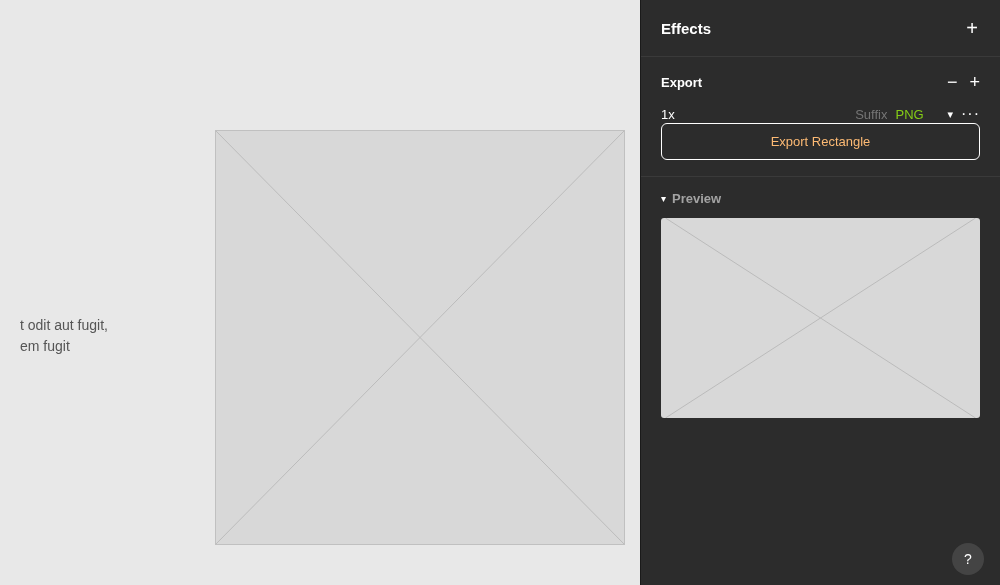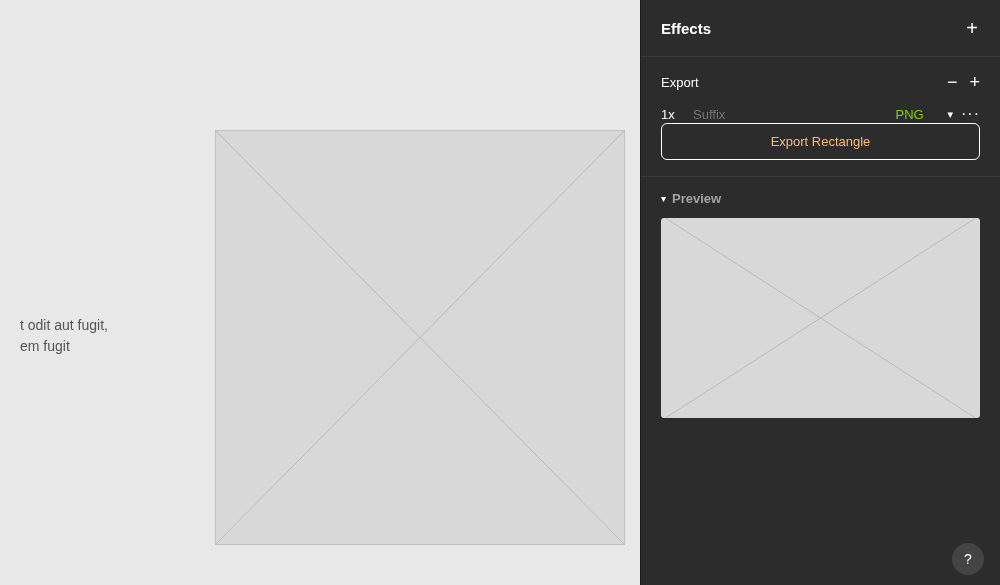--- a/index.html
+++ b/index.html
@@ -86,21 +86,21 @@
 
     .export-header {
       display: flex;
       align-items: center;
       justify-content: space-between;
       margin-bottom: 14px;
     }
 
     .export-title {
       font-size: 13px;
-      font-weight: 400;
+      font-weight: 700;
       color: #ffffff;
     }
 
     .export-actions {
       display: flex;
       align-items: center;
       gap: 12px;
     }
 
     .export-minus-btn,
@@ -126,21 +126,21 @@
       color: #ffffff;
       min-width: 24px;
     }
 
     .suffix-input {
       flex: 1;
       background: transparent;
       border: none;
       color: #888;
       font-size: 13px;
-      text-align: left;
+      text-align: right;
       outline: none;
     }
 
     .format-select {
       background: transparent;
       border: none;
       color: #84cc16;
       font-size: 13px;
       cursor: pointer;
       outline: none;

